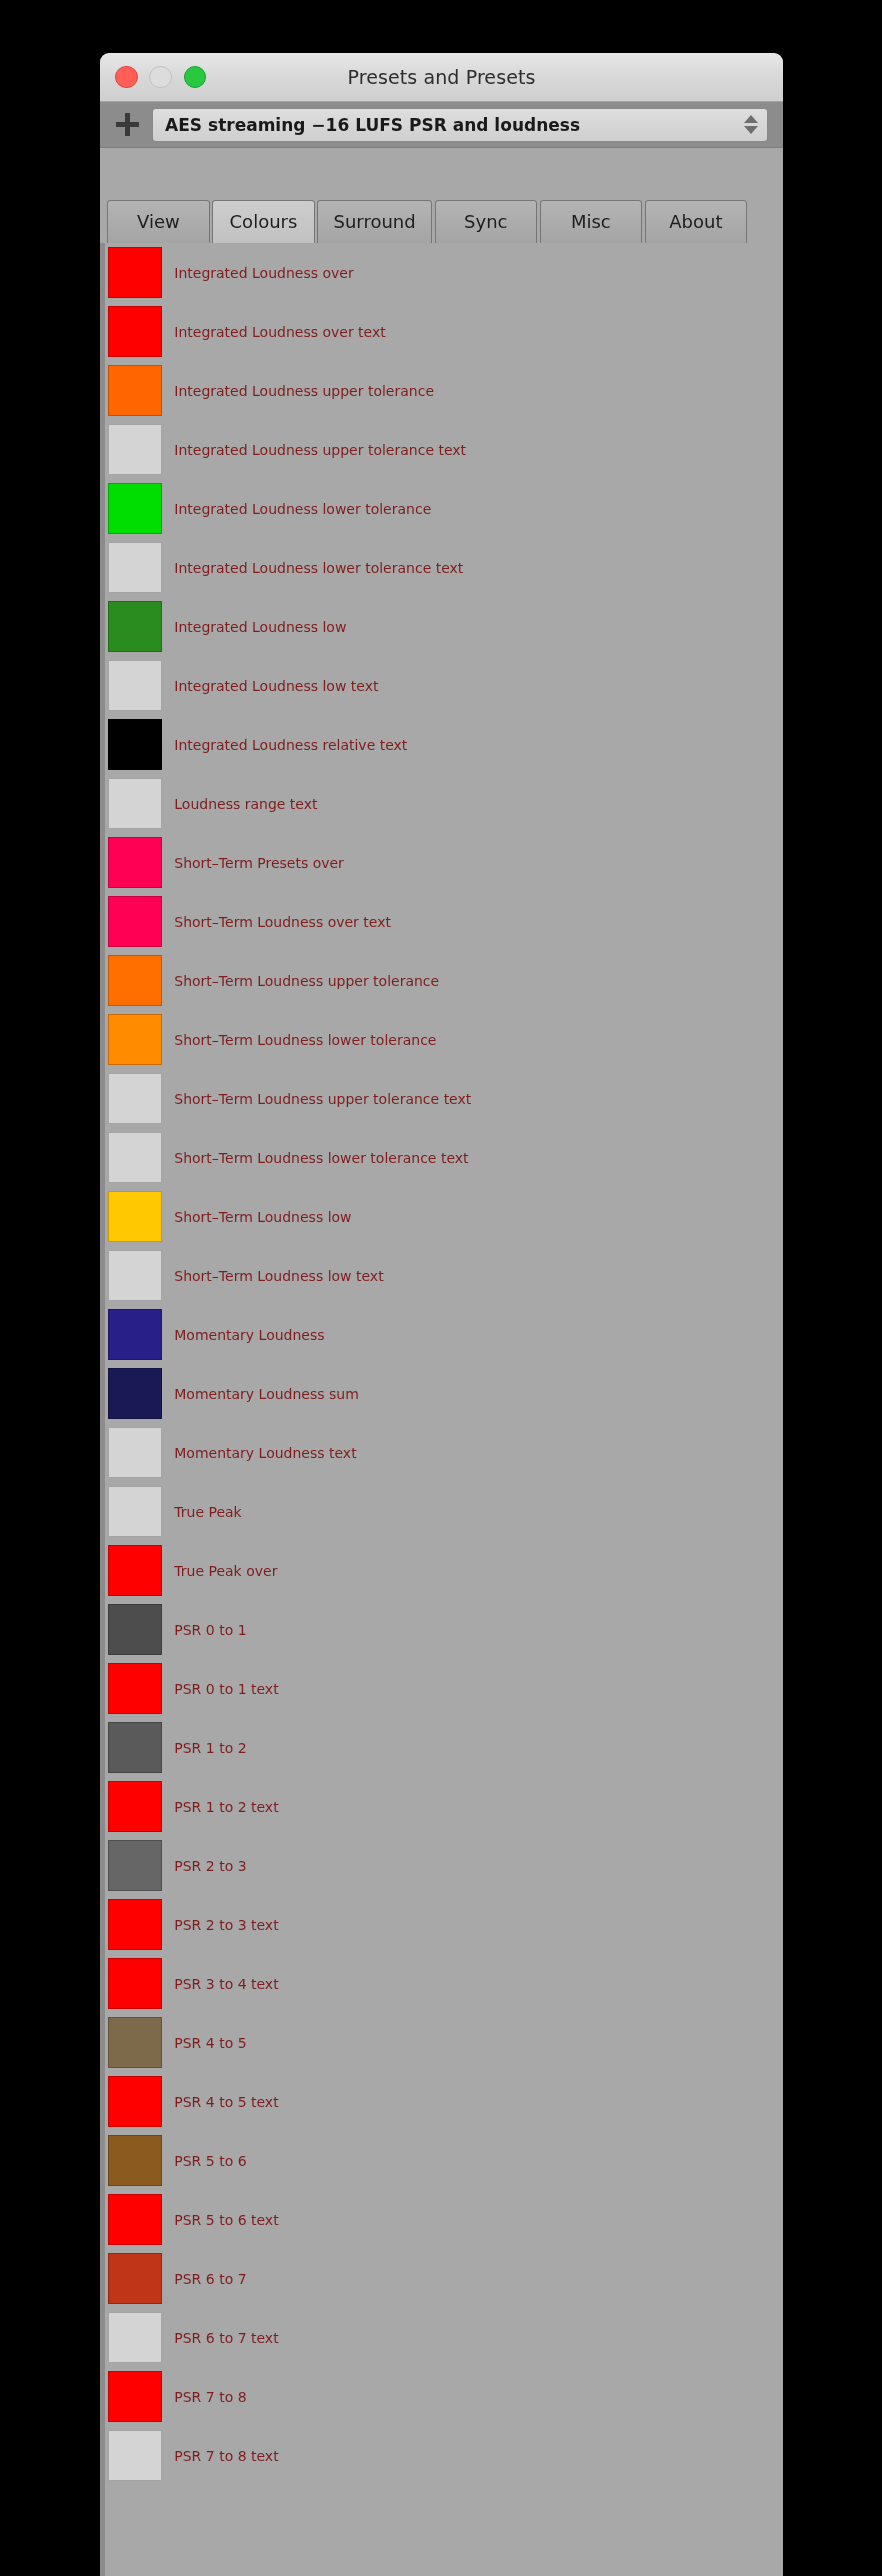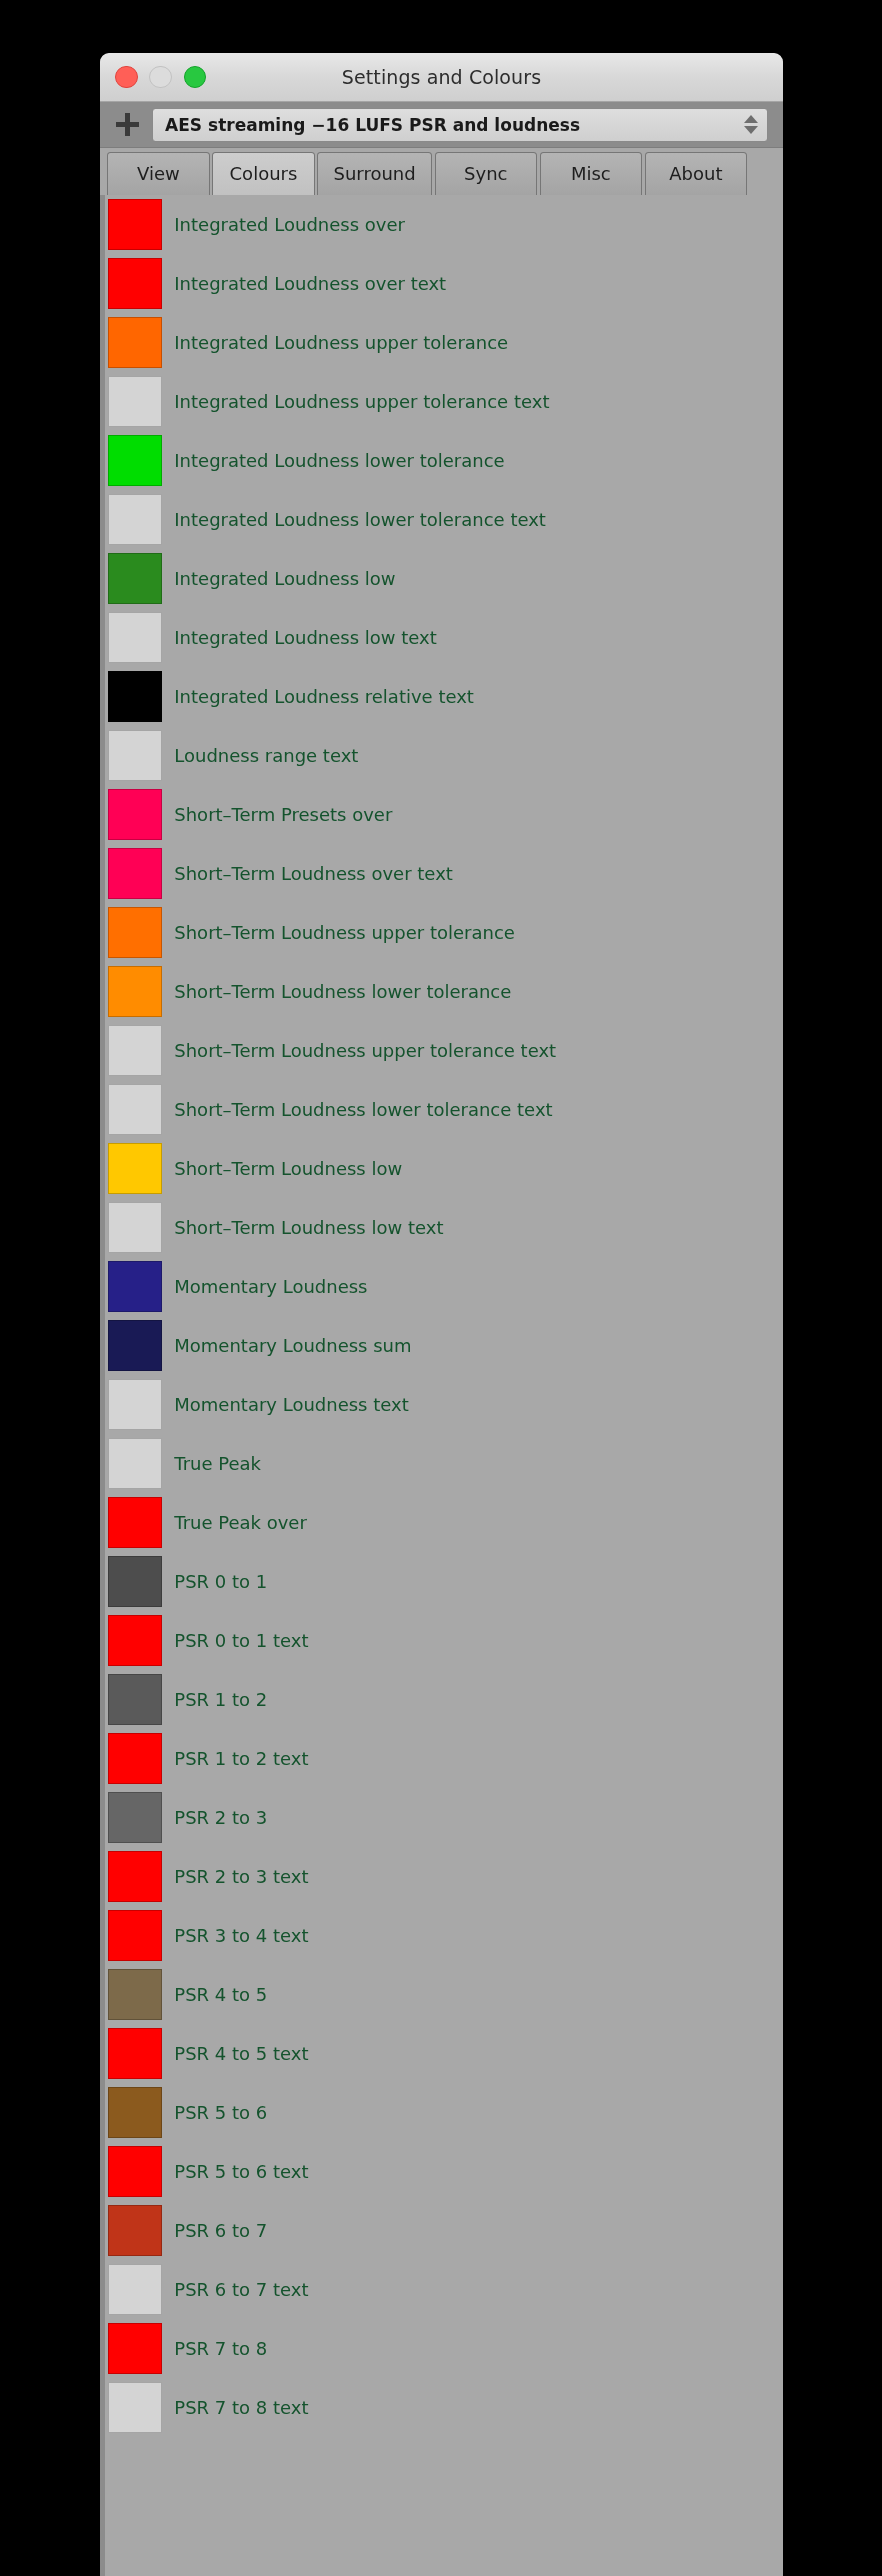--- a/index.html
+++ b/index.html
@@ -153,20 +153,21 @@
 
   
   #tab-bar {
     height: 47px;
     background: #a8a8a8;
     display: flex;
     align-items: stretch;
     padding: 3.6px 7.2px 0 7.2px;
     box-sizing: border-box;
     gap: 2.7px;
+    margin-top: 48px;
   }
   .tab {
     flex: 0 0 auto;
     min-width: 70px;
     padding: 0 15.2px;
     display: flex;
     align-items: center;
     justify-content: center;
     font-size: 18px;
     color: #1e1e1e;
@@ -204,39 +205,39 @@
   .swatch {
     width: 54px;
     height: 51px;
     flex: 0 0 auto;
     border: 0.9px solid rgba(0,0,0,0.22);
     box-sizing: border-box;
     cursor: pointer;
   }
   .colour-label {
     margin-left: 12.6px;
-    font-size: 18px;
-    color: #14532d;
+    font-size: 14px;
+    color: #7f1d1d;
     white-space: nowrap;
   }
 </style>
 </head>
 <body>
 
 <div id="desktop">
 
   <div id="window">
 
     <div id="titlebar">
       <div class="traffic-lights">
         <span class="light close"></span>
         <span class="light min"></span>
         <span class="light zoom"></span>
       </div>
-      <div id="window-title">Settings and Colours</div>
+      <div id="window-title">Presets and Presets</div>
     </div>
 
     <div id="preset-bar">
       <div id="add-preset-button">
         <span class="plus"></span>
       </div>
       <div id="preset-select">
         <span id="preset-value">AES streaming −16 LUFS PSR and loudness</span>
         <span class="stepper">
           <span class="up"></span>

